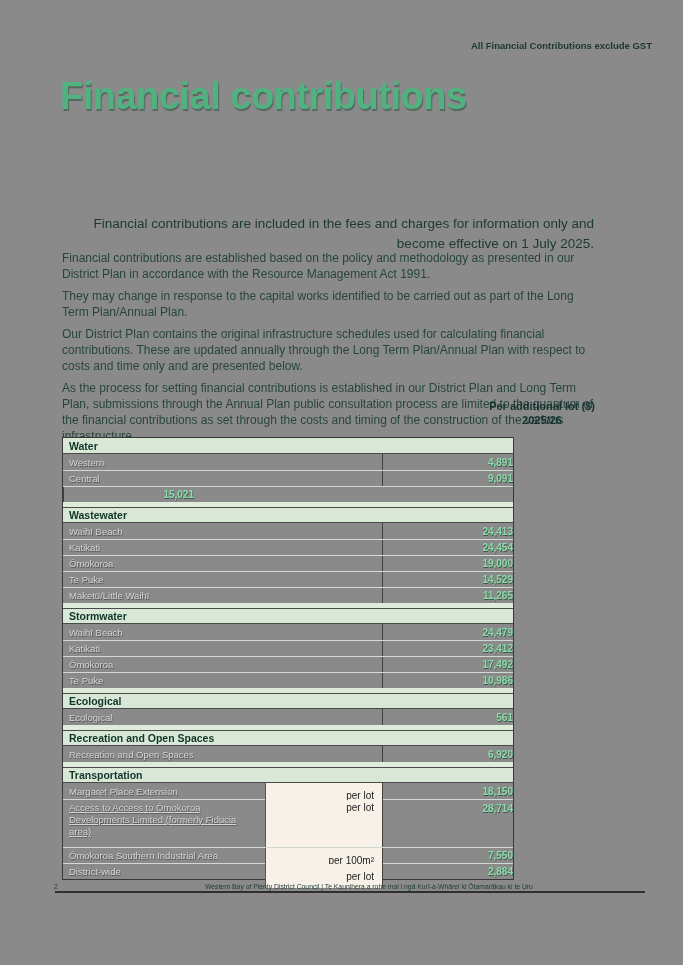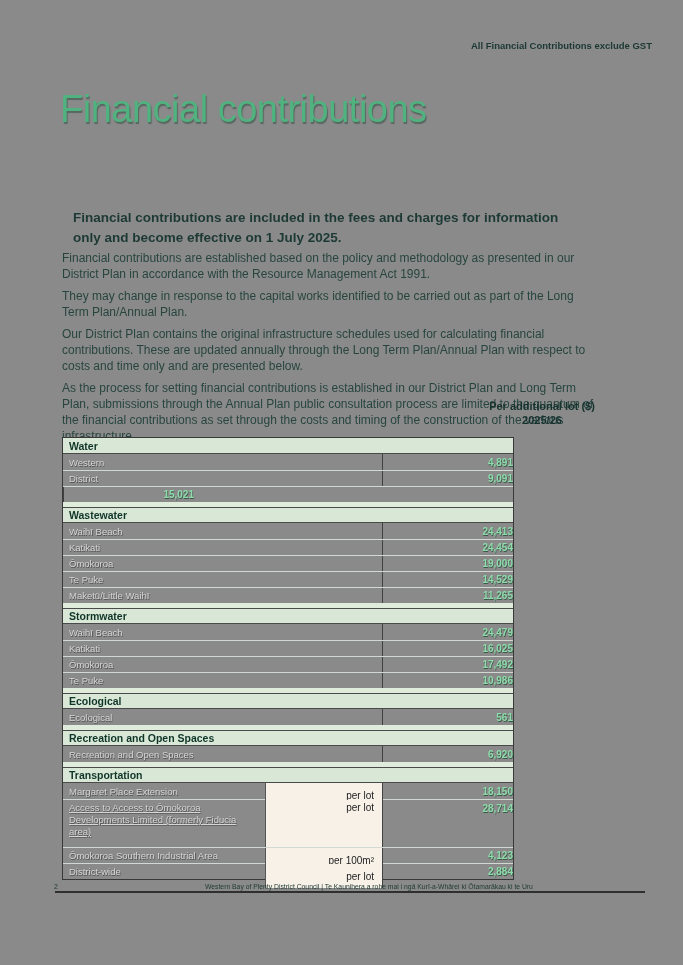--- a/index.html
+++ b/index.html
@@ -7,27 +7,27 @@
     width:683px;height:965px;overflow:hidden;position:relative;
     background:#8a8a8a;
     font-family:"Liberation Sans","DejaVu Sans",sans-serif;
     -webkit-font-smoothing:antialiased;
   }
   .header-note{
     position:absolute;top:40px;right:31px;
     font-size:9.5px;font-weight:700;color:#1b3833;
   }
   .title{
-    position:absolute;top:88px;left:60px;margin:0;
-    font-size:38px;font-weight:400;color:#50b27f;letter-spacing:-0.5px;
+    position:absolute;top:75px;left:60px;margin:0;
+    font-size:38px;font-weight:700;color:#50b27f;letter-spacing:-0.5px;
     text-shadow:1px 1.5px 1px rgba(25,60,45,0.45);
   }
   .intro{
-    position:absolute;top:197px;left:62px;width:515px;margin:11px;
-    font-size:13.5px;font-weight:700;color:#1c3934;line-height:1.45;
+    position:absolute;top:197px;left:62px;width:515px;margin:17px;
+    font-size:13.5px;font-weight:400;color:#1c3934;line-height:1.45;text-align:right;
   }
   .paras{position:absolute;top:251px;left:62px;width:537px;}
   .paras p{margin:0 0 6.5px 0;font-size:12px;color:#27453e;line-height:1.32;}
   .col-header{
     position:absolute;top:399px;left:457px;width:170px;
     text-align:center;font-size:11px;font-weight:700;color:#16332e;line-height:1.3;
   }
   .fc-table{
     position:absolute;top:437px;left:62px;width:452px;
     border:1.5px solid #383838;box-sizing:border-box;
@@ -91,21 +91,21 @@
   </div>
 
   <div class="fc-table">
 
     <div class="sec">Water</div>
     <div class="row">
       <div class="lbl">Western</div>
       <div class="val">4,891</div>
     </div>
     <div class="row">
-      <div class="lbl">District</div>
+      <div class="lbl">Central</div>
       <div class="val">9,091</div>
     </div>
     <div class="row">
       <div class="val">15,021</div>
     </div>
 
     <div class="gap"></div>
     <div class="sec">Wastewater</div>
     <div class="row">
       <div class="lbl">Waihī Beach</div>
@@ -129,21 +129,21 @@
     </div>
 
     <div class="gap"></div>
     <div class="sec">Stormwater</div>
     <div class="row">
       <div class="lbl">Waihī Beach</div>
       <div class="val">24,479</div>
     </div>
     <div class="row">
       <div class="lbl">Katikati</div>
-      <div class="val">16,025</div>
+      <div class="val">23,412</div>
     </div>
     <div class="row">
       <div class="lbl">Ōmokoroa</div>
       <div class="val">17,492</div>
     </div>
     <div class="row">
       <div class="lbl">Te Puke</div>
       <div class="val">10,986</div>
     </div>
 
@@ -169,21 +169,21 @@
       <div class="val">18,150</div>
     </div>
     <div class="row tall">
       <div class="lbl tl">Access to Access to Ōmokoroa Developments Limited (formerly Fiducia area)</div>
       <div class="unit">per lot</div>
       <div class="val">28,714</div>
     </div>
     <div class="row">
       <div class="lbl tl">Ōmokoroa Southern Industrial Area</div>
       <div class="unit">per 100m²</div>
-      <div class="val">4,123</div>
+      <div class="val">7,550</div>
     </div>
     <div class="row">
       <div class="lbl tl">District-wide</div>
       <div class="unit">per lot</div>
       <div class="val">2,884</div>
     </div>
 
   </div>
 
   <div class="footer-pagenum">2</div>

